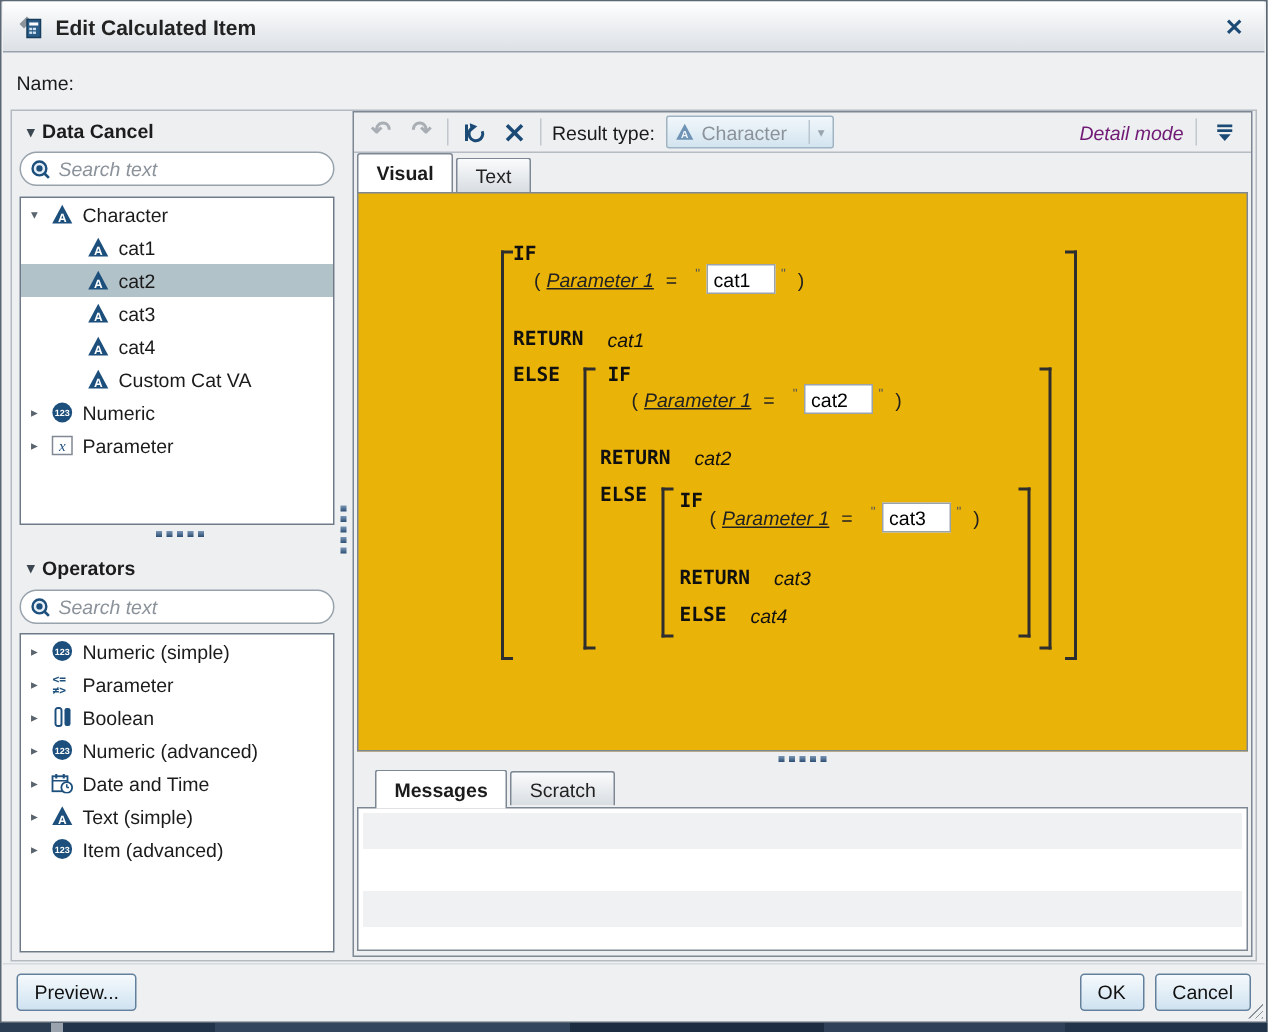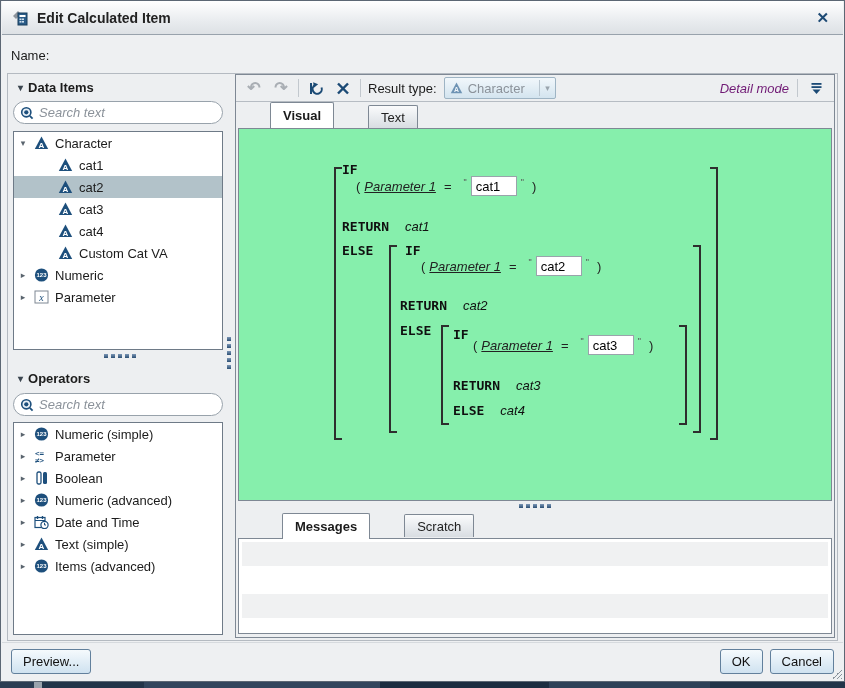--- a/index.html
+++ b/index.html
@@ -51,25 +51,25 @@
   .glyph-dis { color:#a9aeb4; font-size:16px; font-weight:bold; line-height:1; }
   .sep { width:1px; height:18px; background:#c2c8ce; }
   .rtype-dd { height:22px; width:112px; border:1px solid #9eb4c4; border-radius:2px;
     background:linear-gradient(#f1f7fb,#d3e4ef); display:flex; align-items:center; padding:0 5px; gap:5px; color:#8b929a; }
   .rtype-dd .ddsep { width:1px; height:16px; background:#b9c6d0; margin-left:auto; }
   .detail { margin-left:auto; display:flex; align-items:center; gap:8px; }
   .detail .dm { font-style:italic; color:#701a75; }
 
   .tabstrip { position:absolute; left:2px; top:27px; height:26px; display:flex; align-items:flex-end; gap:2px; }
   .tab { border:1px solid #7e8894; border-bottom:none; border-radius:2px 2px 0 0; padding:0 12px;
-    display:flex; align-items:center; cursor:pointer;margin-left:32px; }
+    display:flex; align-items:center; cursor:pointer; }
   .tab.active { background:#fff; font-weight:bold; height:26px; position:relative; z-index:3; }
   .tab.inactive { background:linear-gradient(#fafbfc,#d8dde2); height:23px; color:#222; }
 
-  .canvas { position:absolute; left:2px; right:2px; top:53px; height:373px; background:#86efac; border:1px solid #7e8894; z-index:2; }
+  .canvas { position:absolute; left:2px; right:2px; top:53px; height:373px; background:#eab308; border:1px solid #7e8894; z-index:2; }
   .abs { position:absolute; }
   .kw { font:bold 13px "DejaVu Sans Mono",monospace; color:#101010; }
   .it { font:italic 13px "Liberation Sans",sans-serif; color:#101010; }
   .param { font:italic 13px "Liberation Sans",sans-serif; color:#222; text-decoration:underline; cursor:pointer; }
   .crow { display:flex; align-items:center; height:22px; }
   .crow .p { margin:0 4px; color:#222; }
   .crow .eq { margin:0 8px; color:#222; }
   .crow .qt { font-size:9px; color:#555; position:relative; top:-4px; margin:0 4px; }
   .vin { width:46px; height:20px; border:1px solid #9aa3ab; font:13px "Liberation Sans",sans-serif; padding:0 4px; background:#fff; }
   .rrow { display:flex; align-items:center; height:20px; gap:16px; }
@@ -115,21 +115,21 @@
   <div class="name-row">
     <span>Name:</span>
   </div>
 
   <div class="content">
 
     <div class="lpanel">
 
       <div class="sec-head" style="top:6px;">
         <span class="tri">▾</span>
-        <span>Data Items</span>
+        <span>Data Cancel</span>
       </div>
 
       <div class="searchbox" style="top:27px;">
         <svg width="14" height="14" viewBox="0 0 14 14">
           <circle cx="6.3" cy="6.3" r="4.6" fill="#e8f0f7" stroke="#1d4f7c" stroke-width="1.6"></circle>
           <circle cx="6.3" cy="6.3" r="2.1" fill="#1d4f7c"></circle>
           <line x1="9.8" y1="9.8" x2="12.6" y2="12.6" stroke="#1d4f7c" stroke-width="1.8"></line>
         </svg>
         <input type="text" placeholder="Search text" style="">
       </div>
@@ -281,21 +281,21 @@
               <text x="7.5" y="12" font-size="8" font-weight="bold" fill="#fff" text-anchor="middle" font-family="Liberation Sans,sans-serif">A</text>
             </svg>
           <span>Text (simple)</span>
         </div>
         <div class="trow">
           <span class="arw">▸</span>
           <svg width="15" height="14" viewBox="0 0 15 14">
               <circle cx="7.5" cy="7" r="6.6" fill="#1d4f7c"></circle>
               <text x="7.5" y="9.4" font-size="6" font-weight="bold" fill="#fff" text-anchor="middle" font-family="Liberation Sans,sans-serif">123</text>
             </svg>
-          <span>Items (advanced)</span>
+          <span>Item (advanced)</span>
         </div>
       </div>
     </div>
 
     <div class="vdots" style="left:219px; top:263px;">
         <i></i>
         <i></i>
         <i></i>
         <i></i>
         <i></i>

